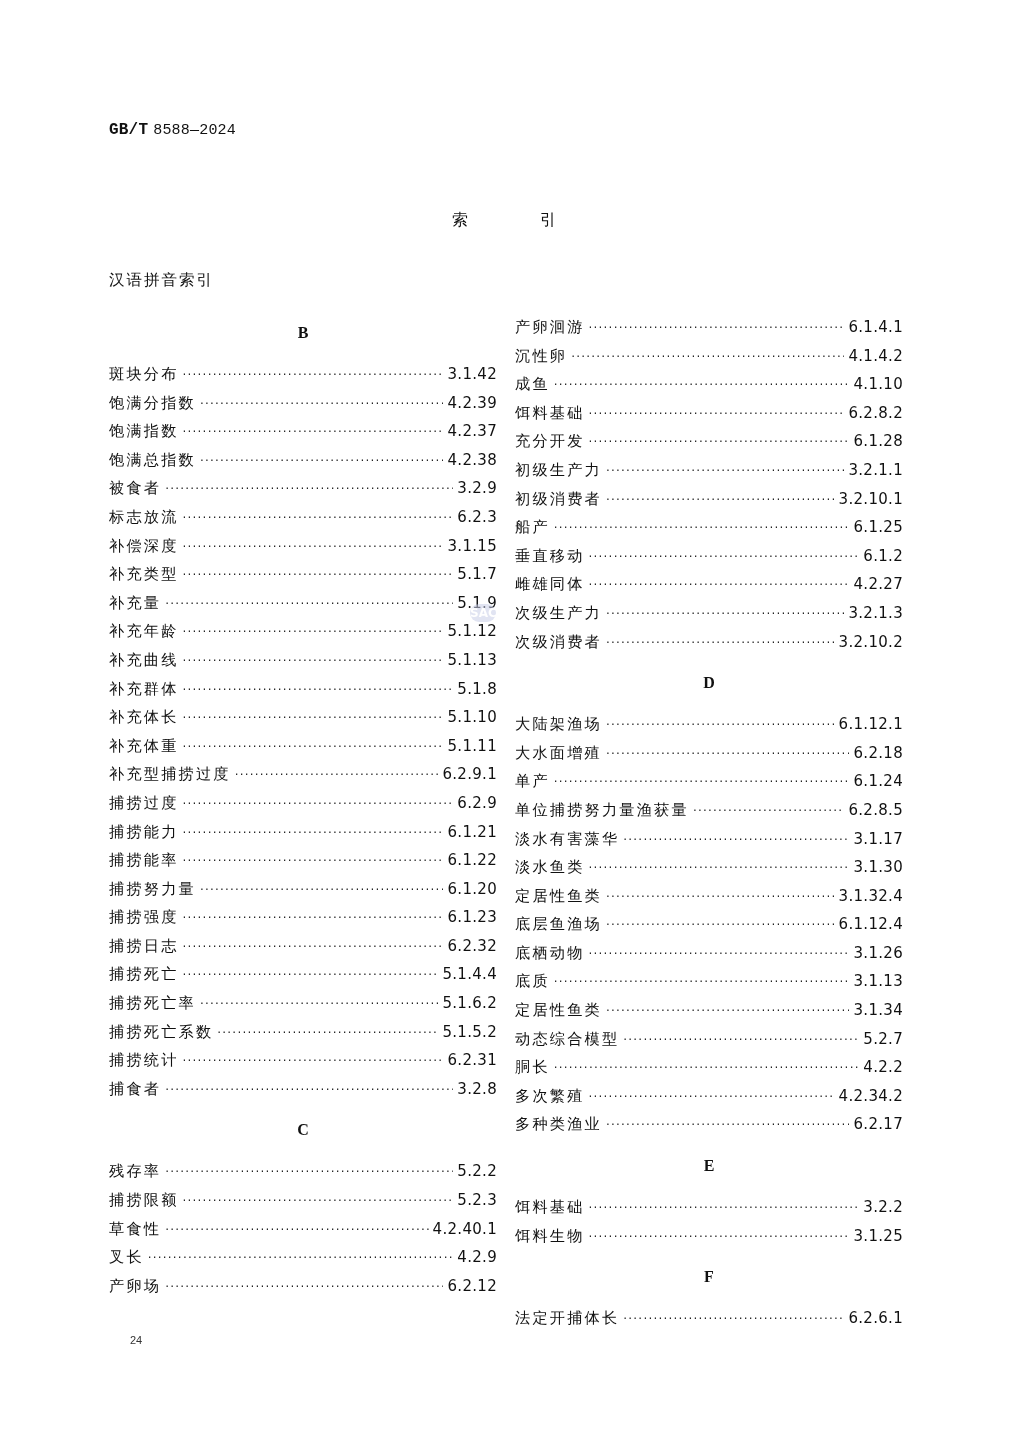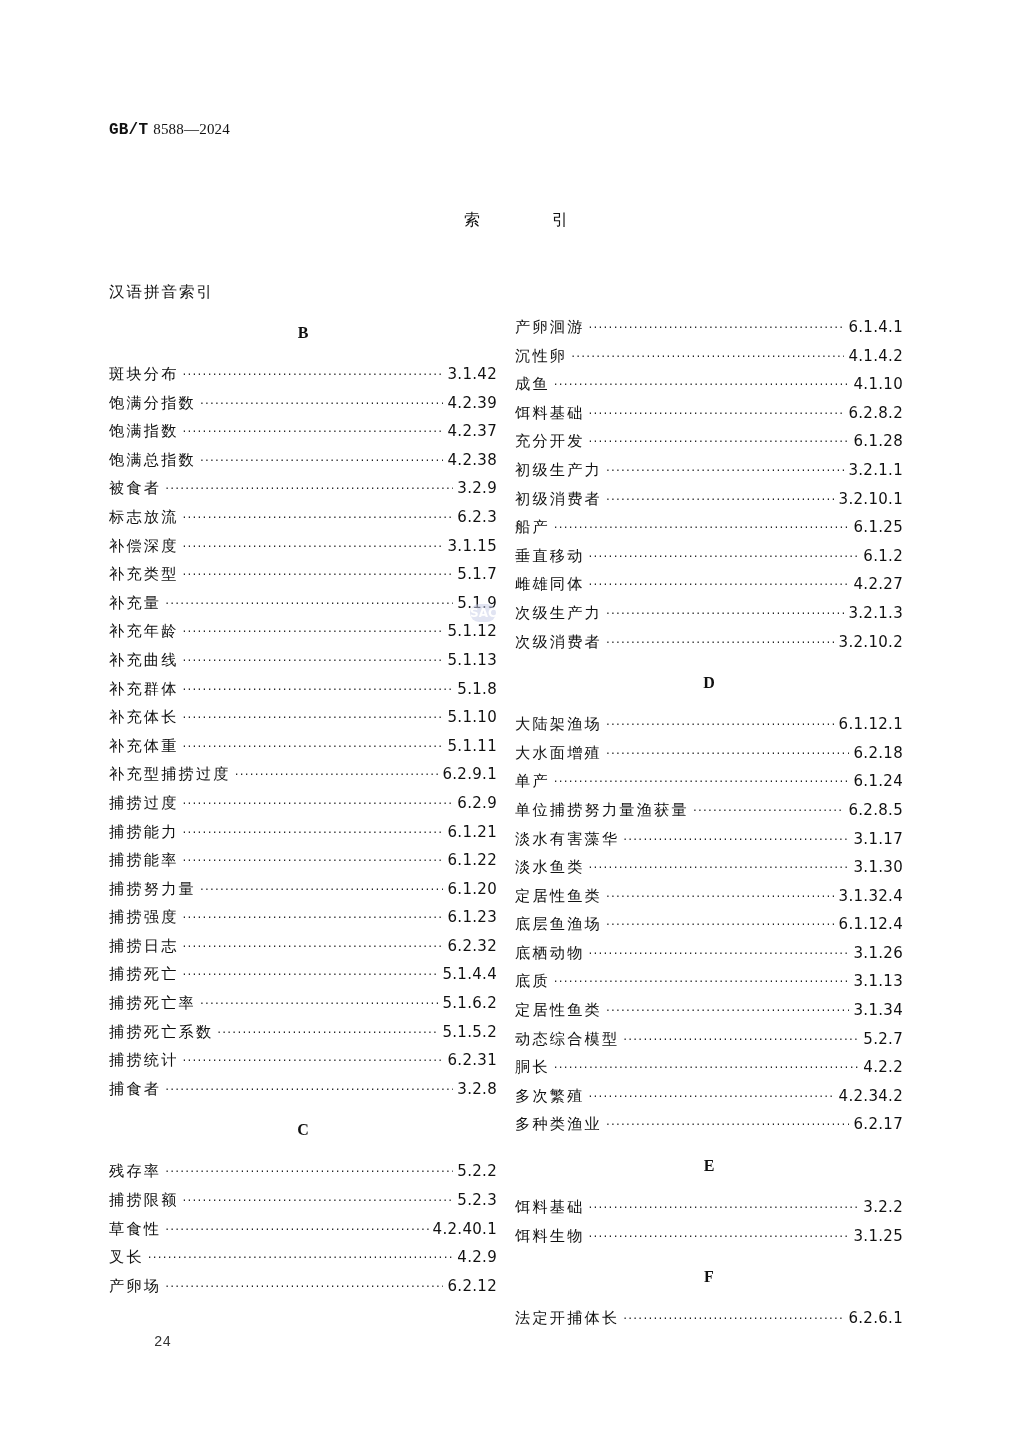--- a/index.html
+++ b/index.html
@@ -1,36 +1,36 @@
 <!DOCTYPE html>
 <html><head>
 <meta charset="utf-8">
 <style>
   html, body { margin: 0; padding: 0; background: #ffffff; }
   body { width: 1024px; height: 1447px; position: relative; overflow: hidden;
          font-family: "DejaVu Sans", sans-serif; color: #111; }
   .std-code { position: absolute; left: 109px; top: 120px; font-size: 15px; letter-spacing: 0.2px; }
   .std-code .prefix { font-family: Liberation Mono, monospace; font-weight: bold; font-size: 16px; }
-  .std-code .num { font-family: Liberation Serif, serif; font-size: 15px; }
-  .page-title { position: absolute; left: 452px; top: 210px; font-size: 16px; letter-spacing: 72px; margin-left: 12px; }
-  .section-title { position: absolute; left: 109px; top: 282px; font-size: 15.5px; letter-spacing: 2px; }
+  .std-code .num { font-family: Liberation Mono, monospace; font-size: 15px; }
+  .page-title { position: absolute; left: 452px; top: 210px; font-size: 16px; letter-spacing: 72px; }
+  .section-title { position: absolute; left: 109px; top: 270px; font-size: 15.5px; letter-spacing: 2px; }
   .col { position: absolute; width: 388px; }
   .col.left { left: 109px; top: 318px; }
   .col.right { left: 515px; top: 313px; }
   .letter { font-family: "Liberation Serif", serif; font-weight: bold; font-size: 16px;
             text-align: center; height: 30px; line-height: 30px; }
   .gap-sm { height: 12px; }
   .entry { display: flex; align-items: baseline; height: 28.6px; line-height: 28.6px; font-size: 15.2px; }
   .entry .term { white-space: nowrap; letter-spacing: 2.2px; }
   .entry .leader { flex: 1; overflow: hidden; white-space: nowrap; margin: 0 4px 0 4px;
                    font-size: 12px; letter-spacing: 1.2px; color: #222; }
   .entry .leader::before { content: "········································································································"; }
   .entry .ref { white-space: nowrap; font-size: 15px; letter-spacing: 0.3px; }
-  .page-number { position: absolute; left: 130px; top: 1334px; font-family: Liberation Mono, monospace;
-                 font-size: 14px; color: #333; margin-left: 24px; }
+  .page-number { position: absolute; left: 130px; top: 1334px; font-family: Liberation Sans, sans-serif;
+                 font-size: 11px; color: #333; }
   .watermark { position: absolute; left: 470px; top: 604px; width: 26px; height: 18px;
                background: #c9cfe8; opacity: 0.55; border-radius: 9px; color: #fff;
                font-size: 12px; font-weight: bold; line-height: 18px; }
 </style>
 </head>
 <body>
 
 <div class="std-code">
   <span class="prefix">GB/T</span>
   <span class="num">8588—2024</span>

